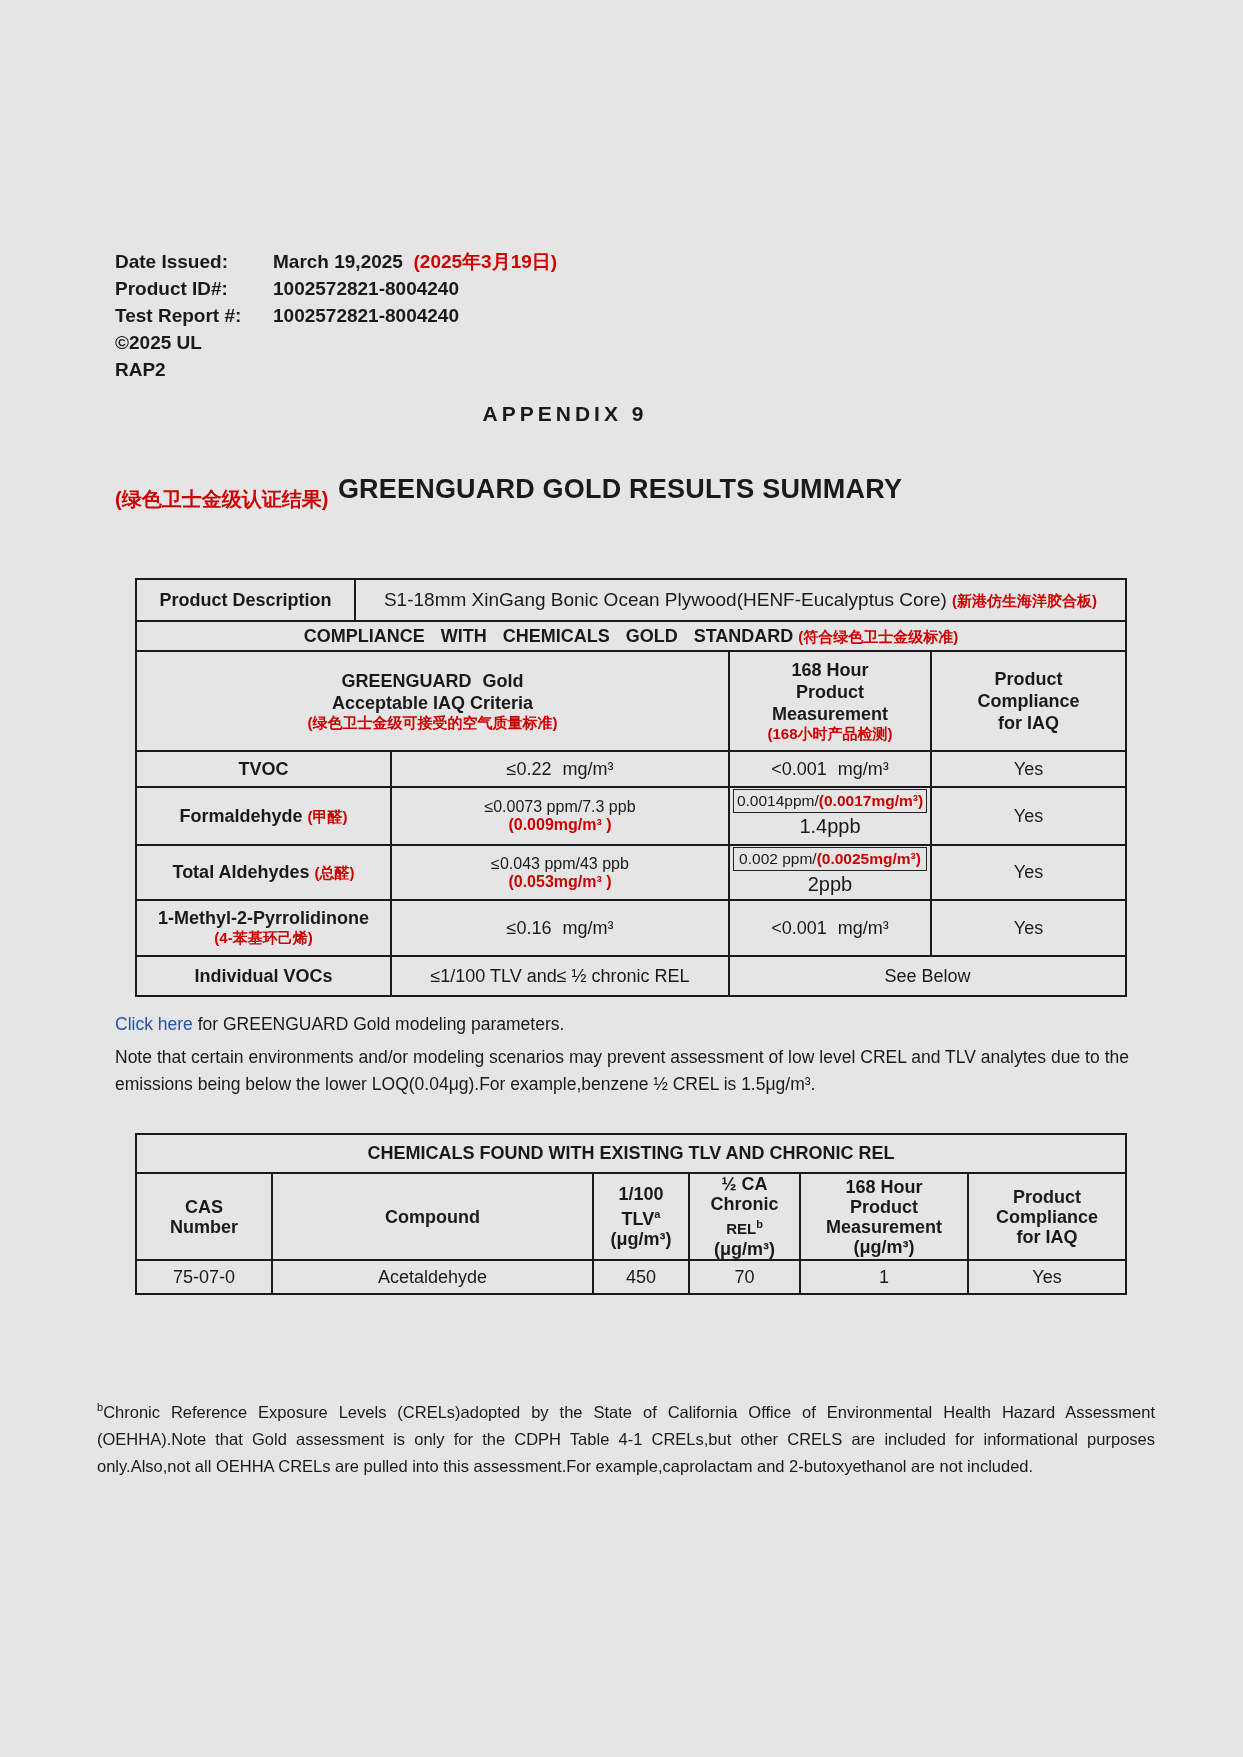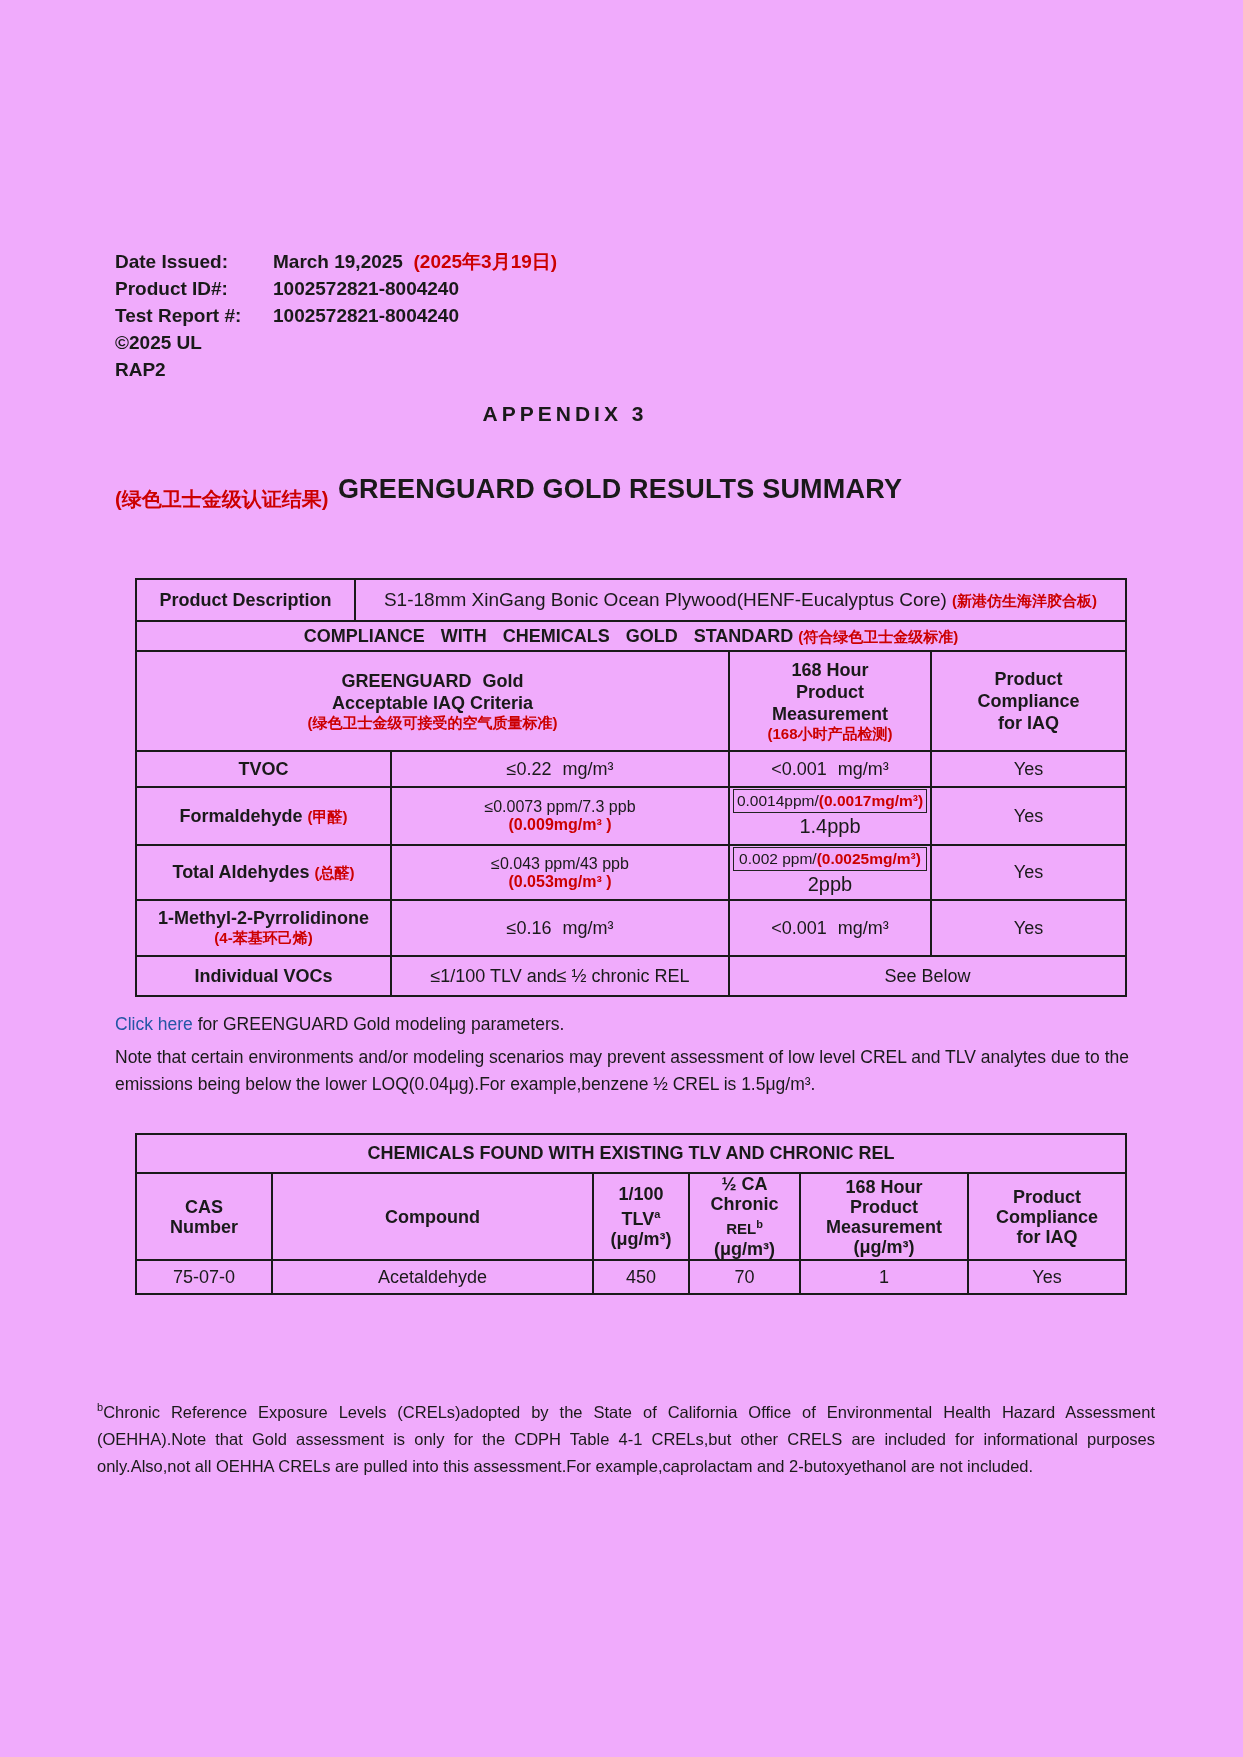--- a/index.html
+++ b/index.html
@@ -1,20 +1,20 @@
 <!DOCTYPE html>
 <html><head>
 <meta charset="utf-8">
 <style>
   * { margin:0; padding:0; box-sizing:border-box; }
   body { background:#ffffff; }
   .page {
     position:relative;
     width:1243px; height:1757px;
-    background:#f0abfc;
+    background:#e5e5e5;
     font-family:"Liberation Sans","DejaVu Sans",sans-serif;
     color:#1a1a1a;
   }
   .red { color:#cc0000; }
   .blue { color:#2456a5; }
   b, .b { font-weight:bold; }
 
   
   .doc-header {
     position:absolute; top:248px; left:115px;
@@ -87,21 +87,21 @@
     <span>Date Issued:</span>
     <span><span>March 19,2025</span>&nbsp; <span class="red">(2025年3月19日)</span></span>
     <span>Product ID#:</span>
     <span>1002572821-8004240</span>
     <span>Test Report #:</span>
     <span>1002572821-8004240</span>
     <span class="full">©2025 UL</span>
     <span class="full">RAP2</span>
   </div>
 
-  <div class="appendix-title">APPENDIX 3</div>
+  <div class="appendix-title">APPENDIX 9</div>
   <div class="main-title">GREENGUARD GOLD RESULTS SUMMARY</div>
   <div class="main-subtitle red">(绿色卫士金级认证结果)</div>
 
   <table class="iaq-table">
     <colgroup>
       <col style="width:219px">
         <col style="width:36px">
         <col style="width:338px">
         <col style="width:202px">
         <col style="width:195px">

